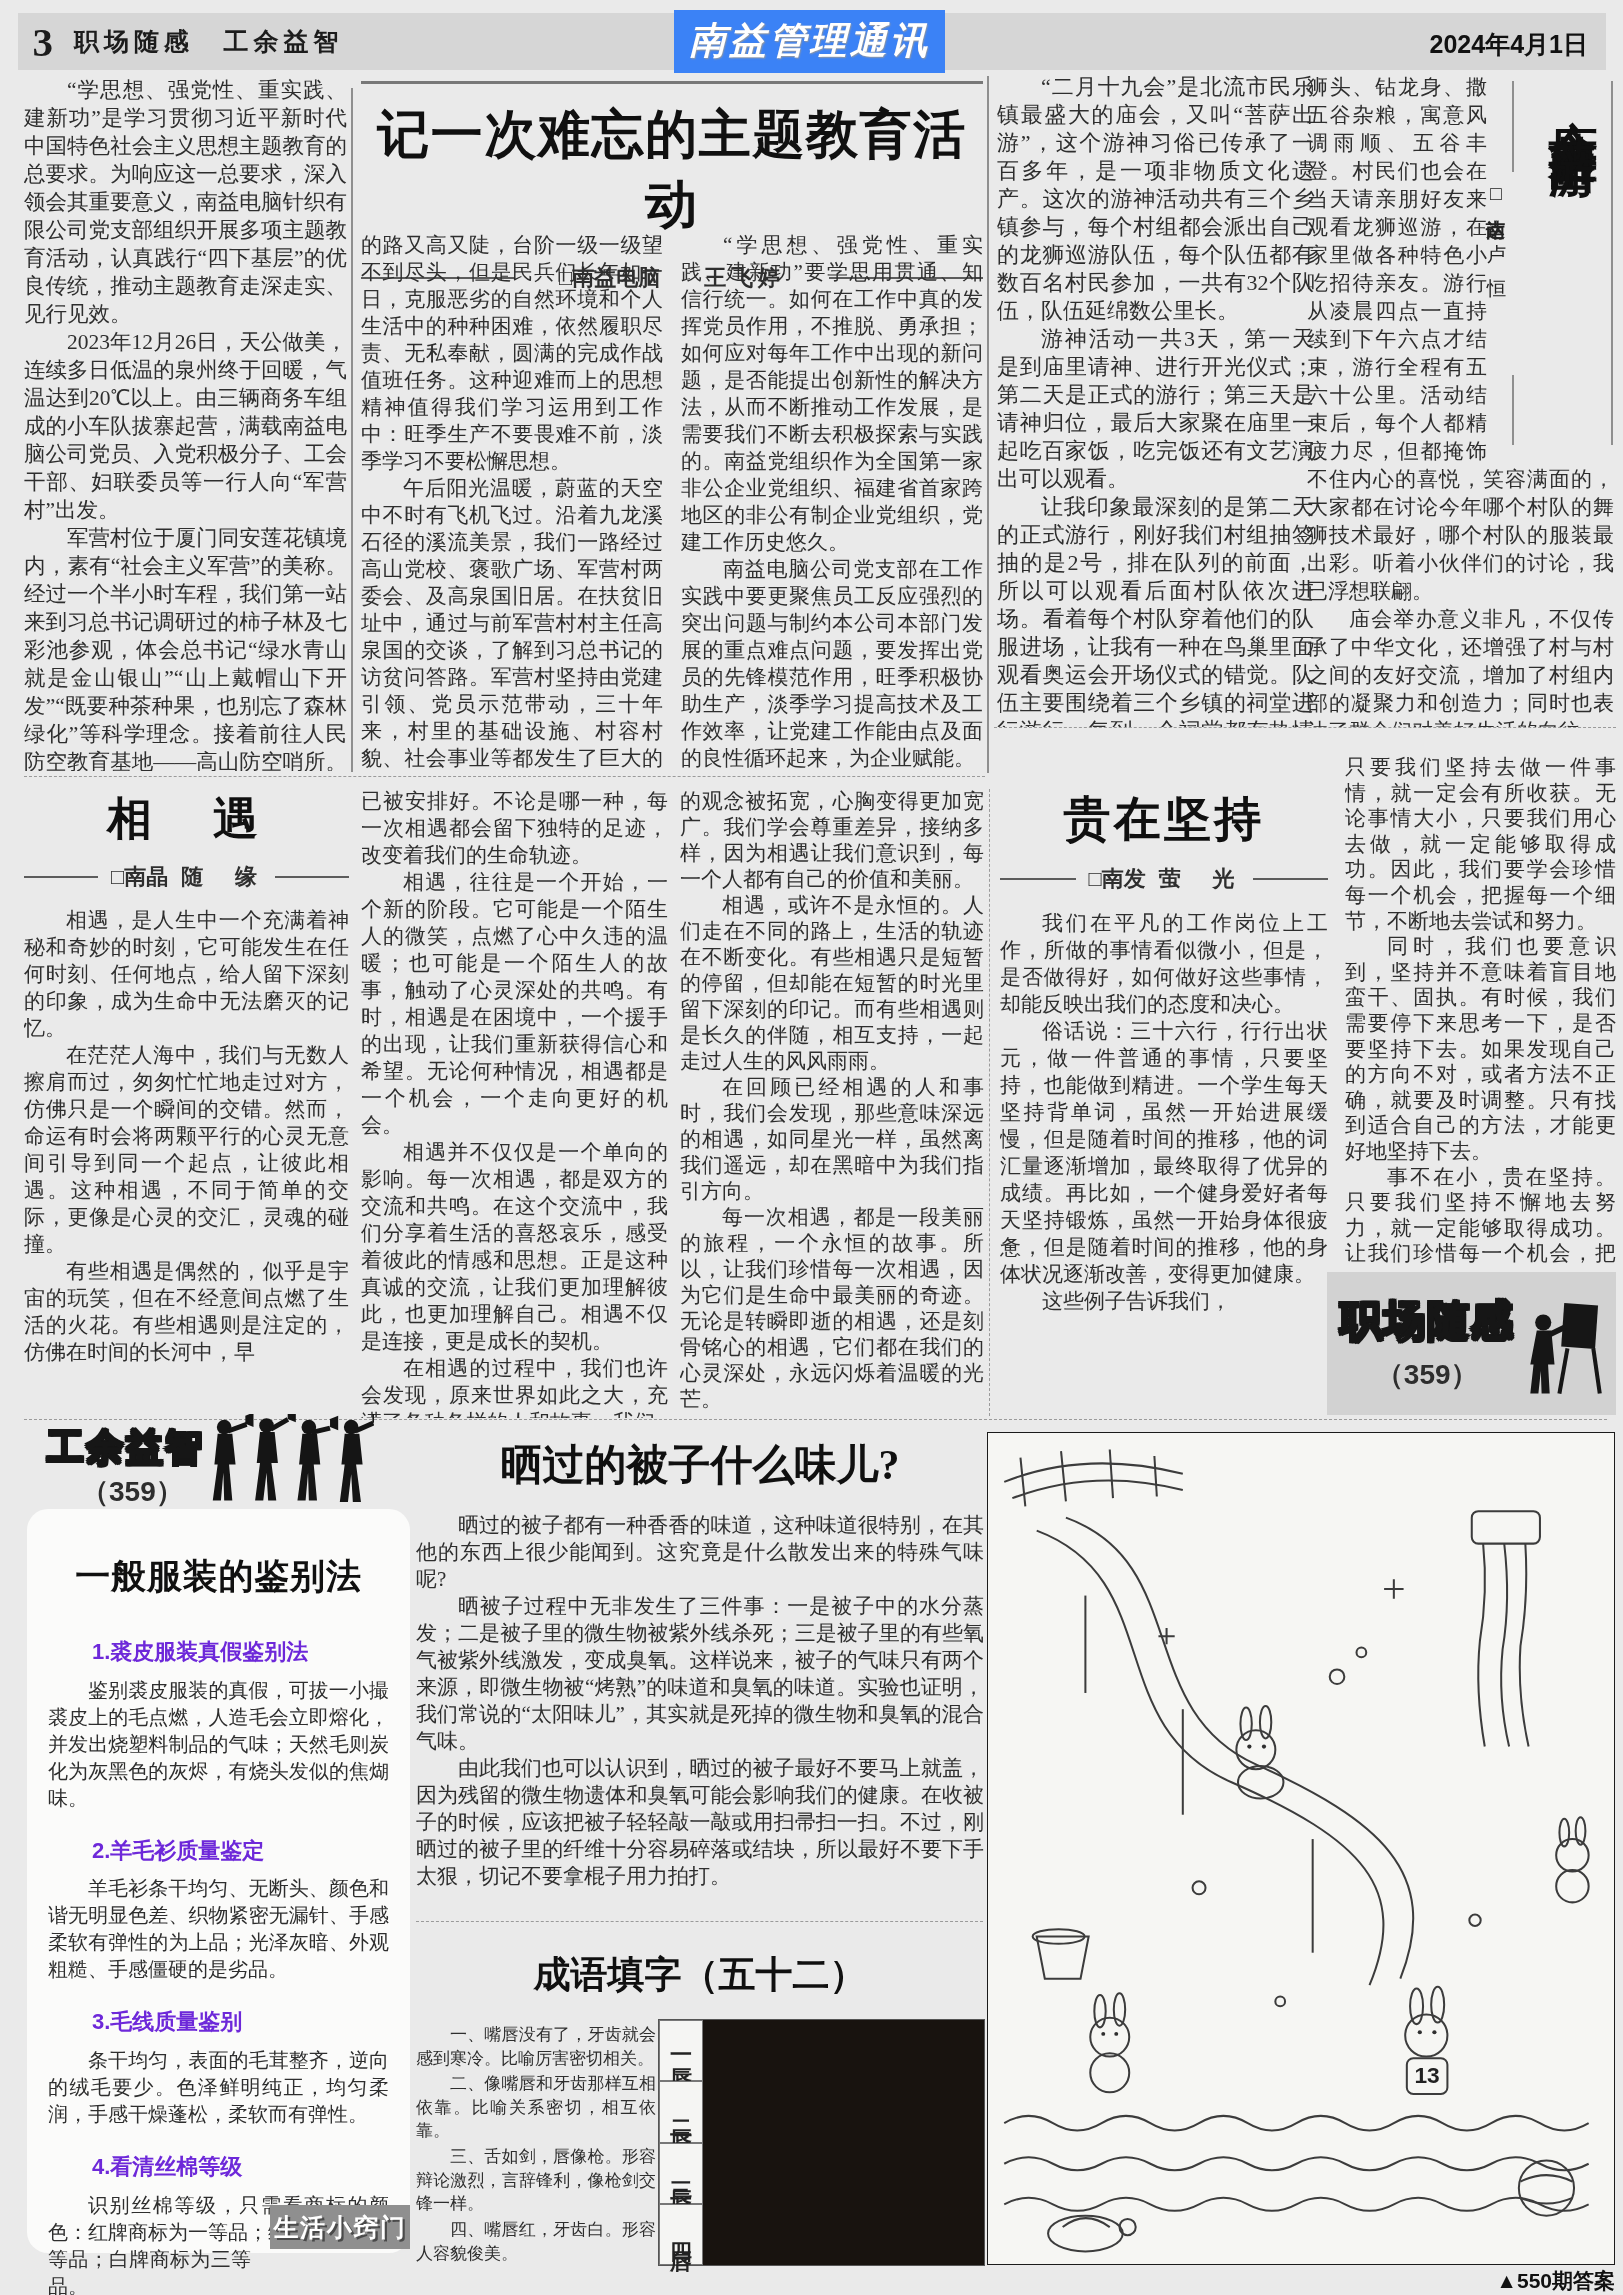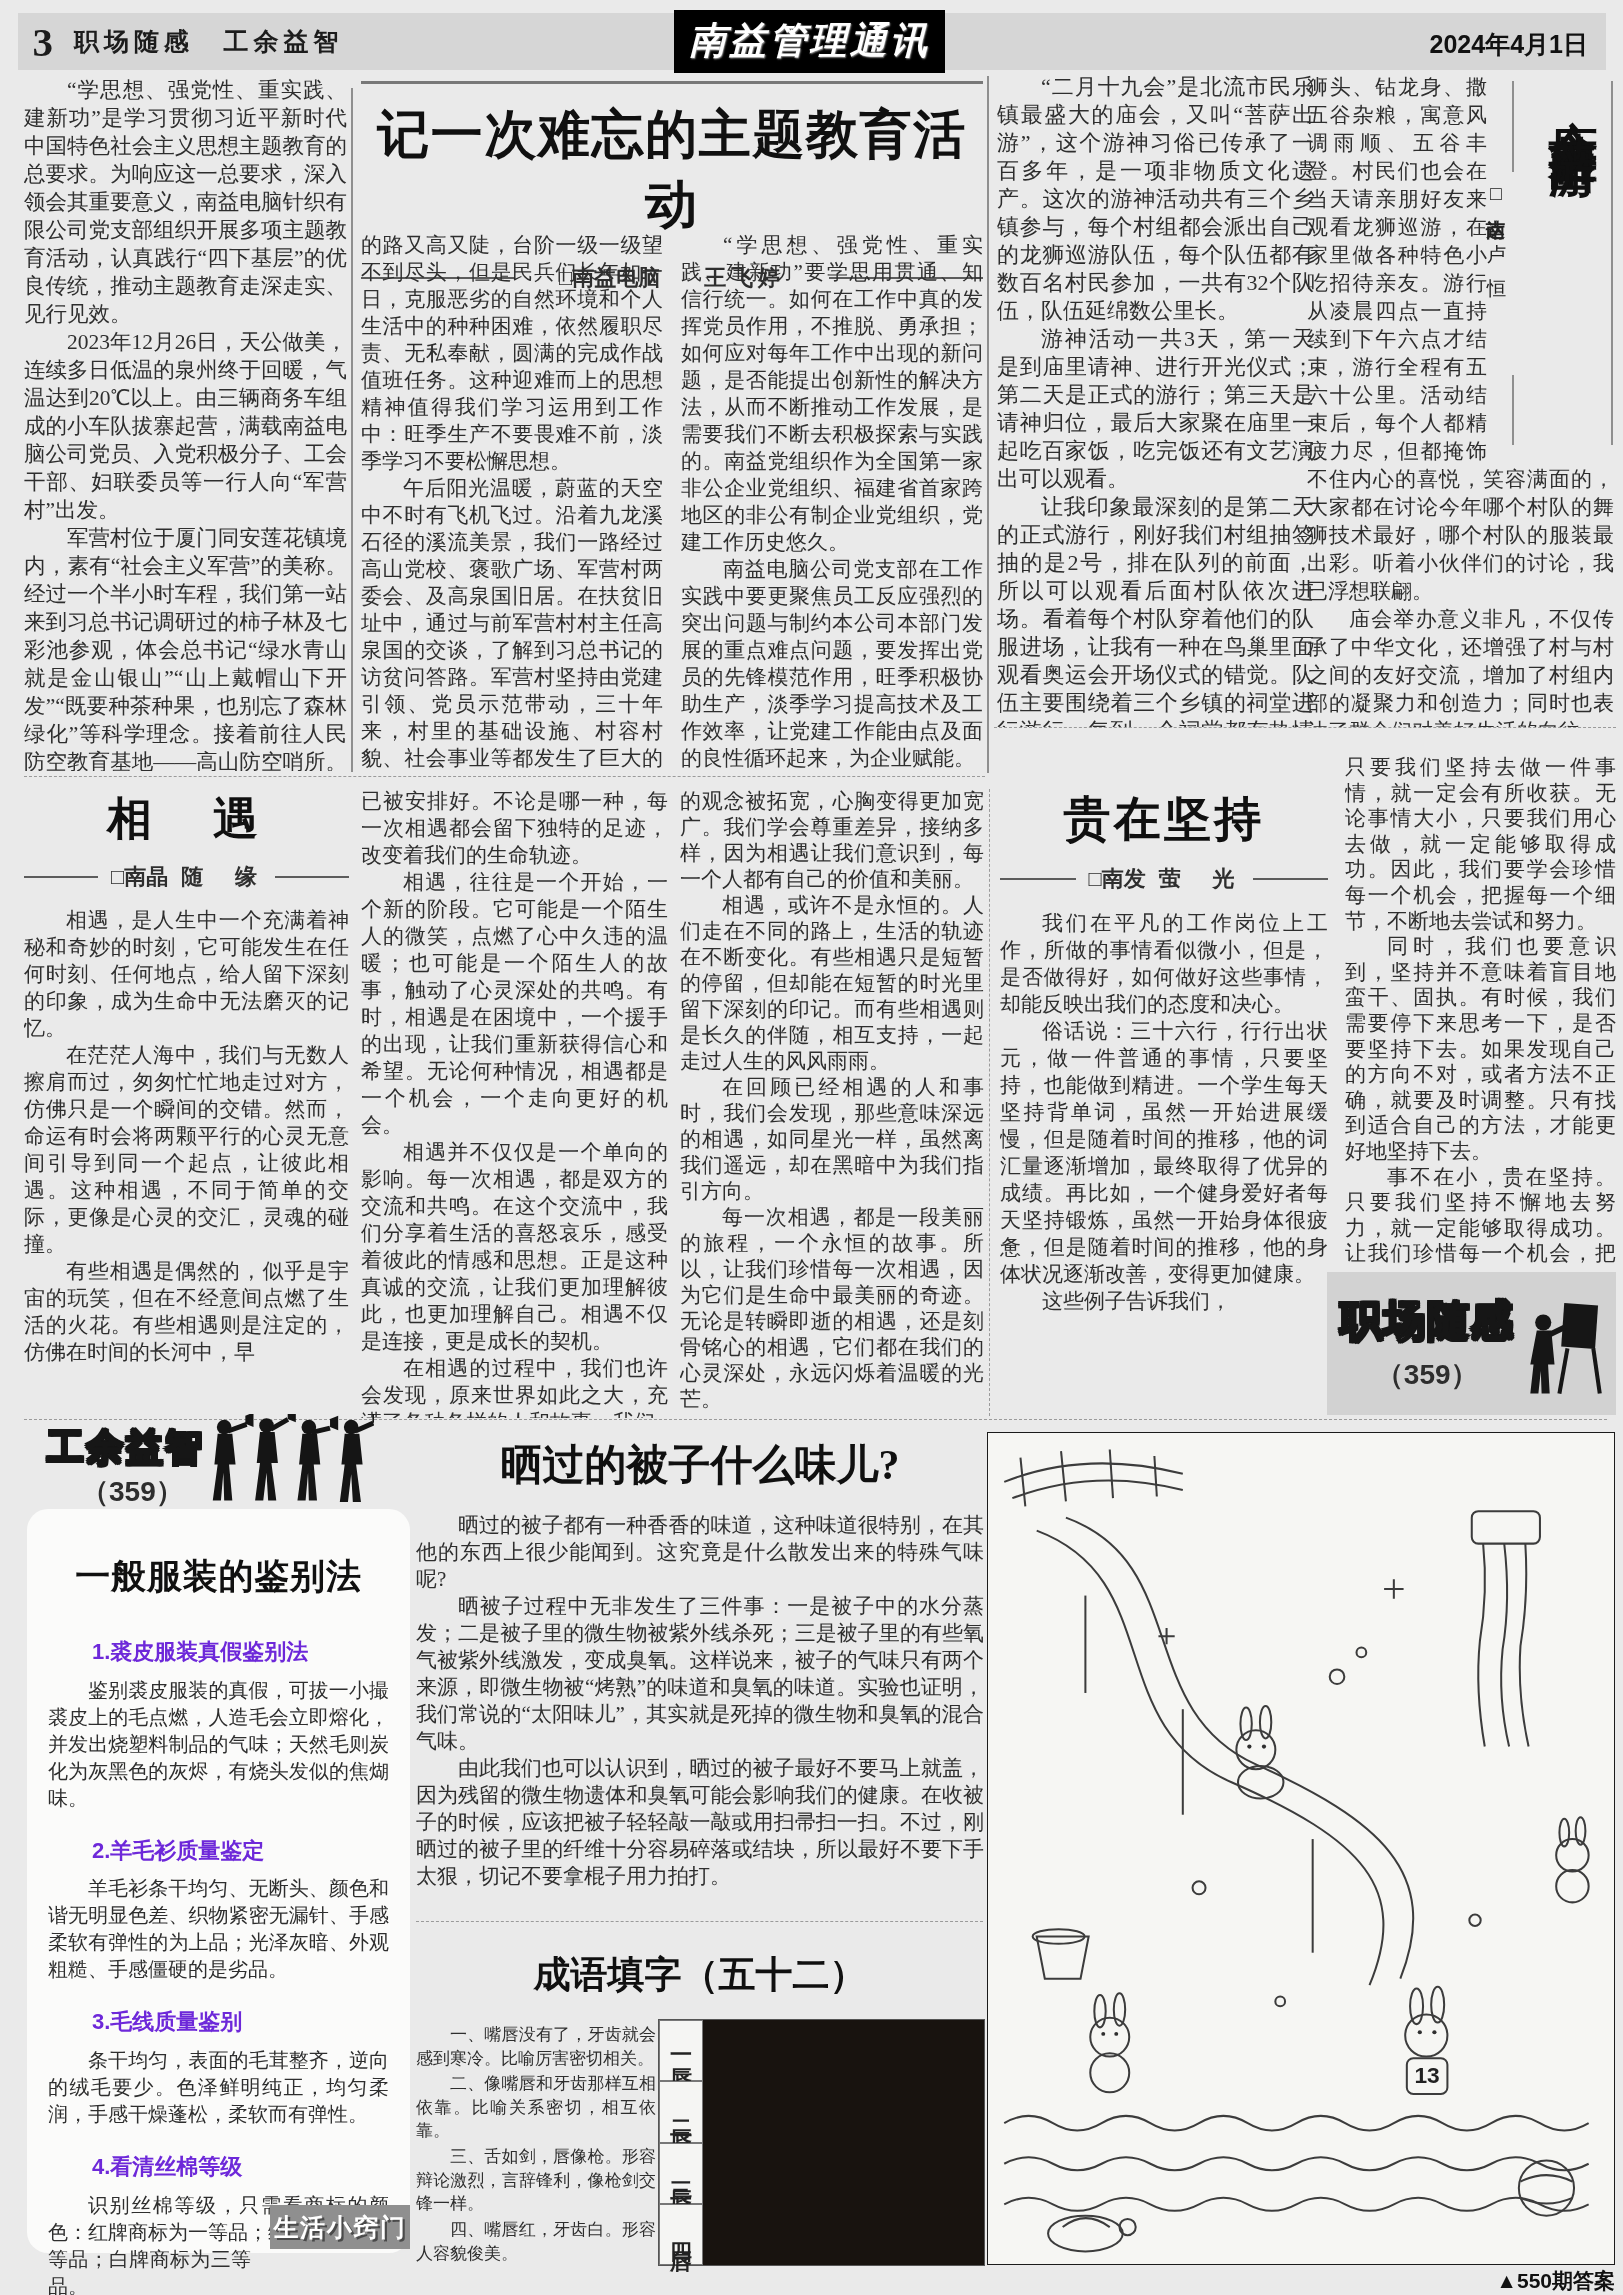--- a/index.html
+++ b/index.html
@@ -8,21 +8,21 @@
   .abs{position:absolute;}
   p{margin:0;text-align:justify;}
   .ind{text-indent:2em;}
   .col{position:absolute;overflow:hidden;text-align:justify;}
   
   .band{position:absolute;left:18px;top:13px;width:1588px;height:57px;background:#d6d6d6;
         display:flex;align-items:center;}
   .pageno{font-size:41px;font-weight:700;margin-left:14.6px;color:#1c1c1c;}
   .hsections{font-size:25px;font-weight:700;margin-left:21px;letter-spacing:4.9px;
         font-family:"Liberation Sans",sans-serif;color:#1c1c1c;}
-  .masthead{position:absolute;left:656px;top:-3.2px;width:271px;height:63px;background:#000000;
+  .masthead{position:absolute;left:656px;top:-3.2px;width:271px;height:63px;background:#3b82f6;
         display:flex;align-items:center;justify-content:center;}
   .masthead span{color:#fff;font-size:37px;font-weight:700;font-style:italic;letter-spacing:3.2px;
         text-shadow:0.8px 0.8px 1.6px #9a9a9a;}
   .hdate{position:absolute;right:18px;top:14.6px;font-size:25px;font-weight:700;
         font-family:"Liberation Sans",sans-serif;color:#111;}
   
   .vline{position:absolute;width:1.6px;background:#8f8f8f;}
   .vdash{position:absolute;width:0;border-left:1.6px dashed #9a9a9a;}
   .hdash{position:absolute;height:0;border-top:1.6px dashed #9a9a9a;}
   .art-title{font-weight:900;text-align:center;color:#101010;}

